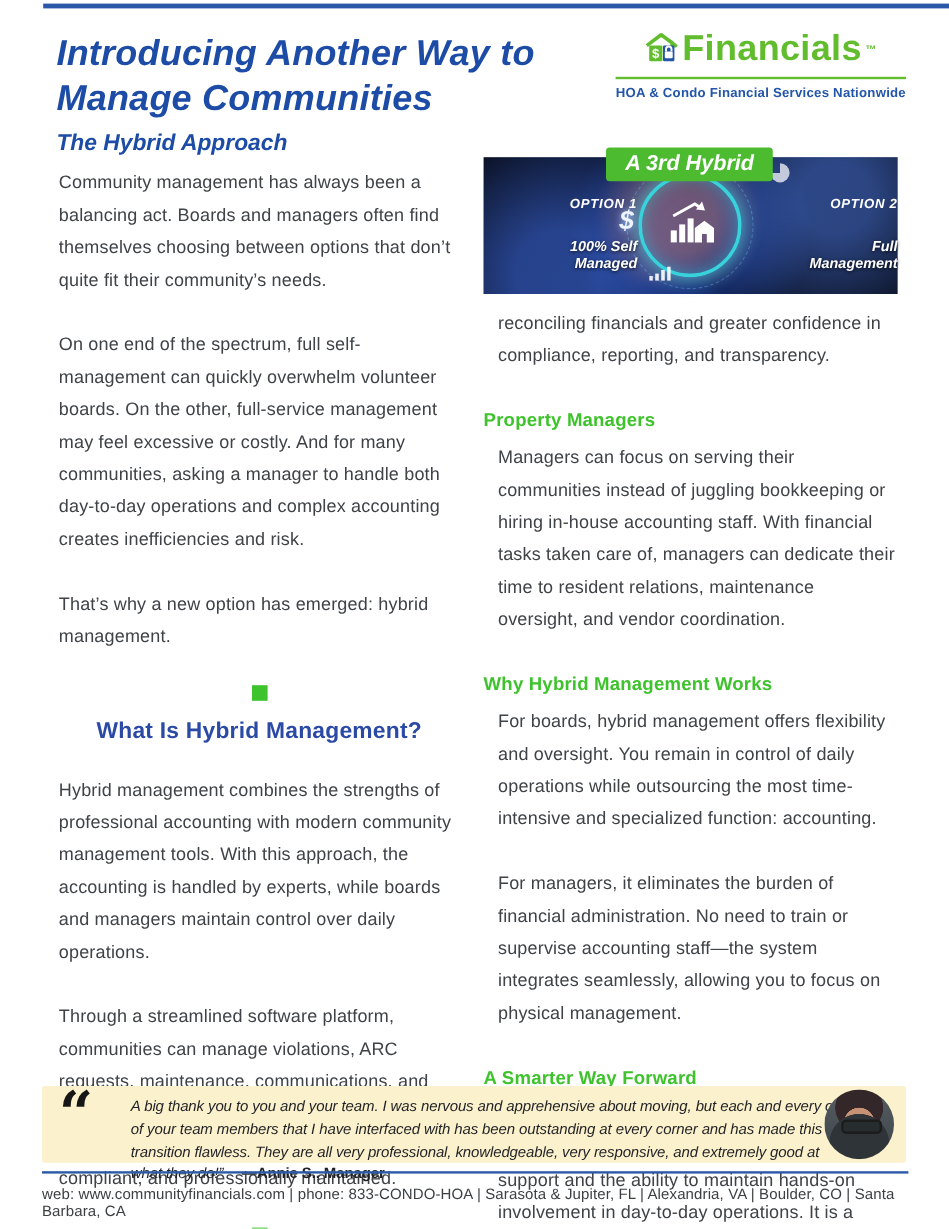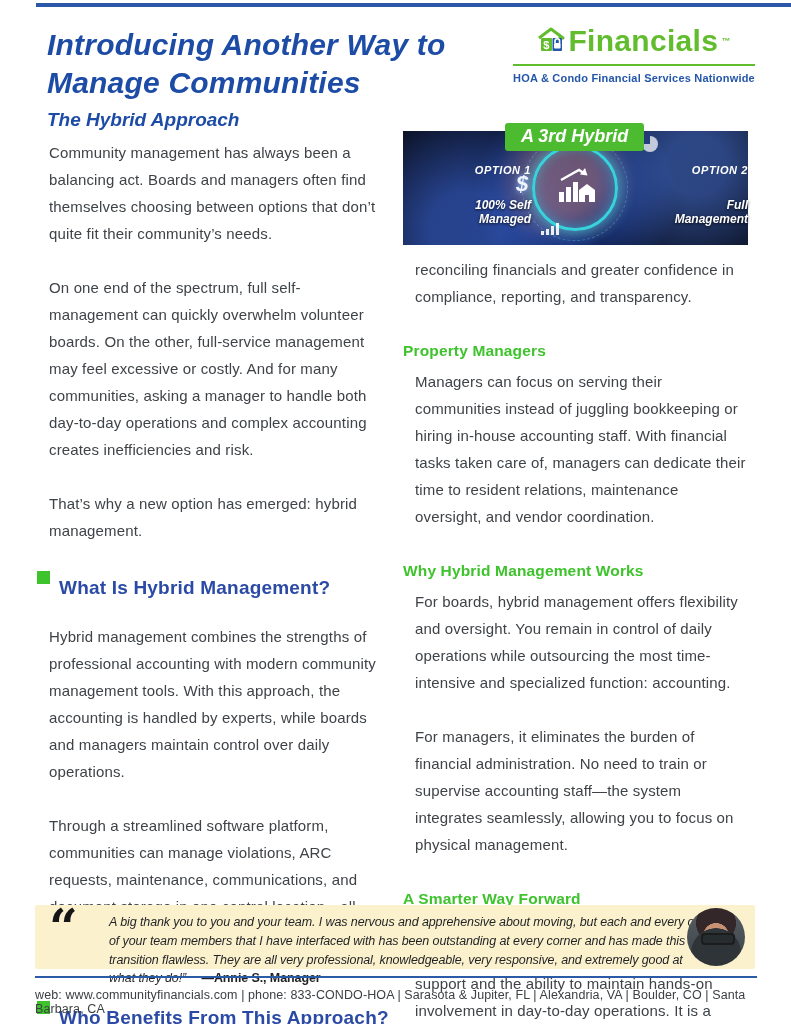--- a/index.html
+++ b/index.html
@@ -72,22 +72,22 @@
     position:absolute; right:90px; top:5px; width:16px; height:16px; border-radius:50%;
     background:conic-gradient(rgba(255,255,255,.9) 0 270deg, transparent 270deg 360deg);
     opacity:.8;
   }
   
   .col { position:absolute; width:358px; font-size:15px; line-height:1.8; letter-spacing:.15px; }
   .col-left  { left:37px;  top:139px; }
   .col-right { left:403px; top:256px; }
   .col p { margin:0 12px 27px; }
   .h2 {
-    display:flex; align-items:flex-start; gap:9px; margin:2px 0 18px;
-    font-size:19px; font-weight:700; color:#2b4aa6; letter-spacing:.2px;
+    display:flex; align-items:center; gap:9px; margin:2px 0 18px;
+    font-size:19px; font-weight:700; color:#2b4aa6; letter-spacing:.2px;flex-direction:column;
   }
   .h2 .sq { width:13px; height:13px; background:#3ec32d; flex:0 0 auto; }
   .h3 { font-size:15.5px; font-weight:700; color:#3ec32d; margin:0 0 3px; }
   
   .testimonial {
     position:absolute; left:35px; top:905px; width:720px; height:64px;
     background:#fbf1cd; border-radius:2px;
   }
   .quote-mark {
     position:absolute; left:14px; top:-2px; font-family:"DejaVu Serif", serif;

